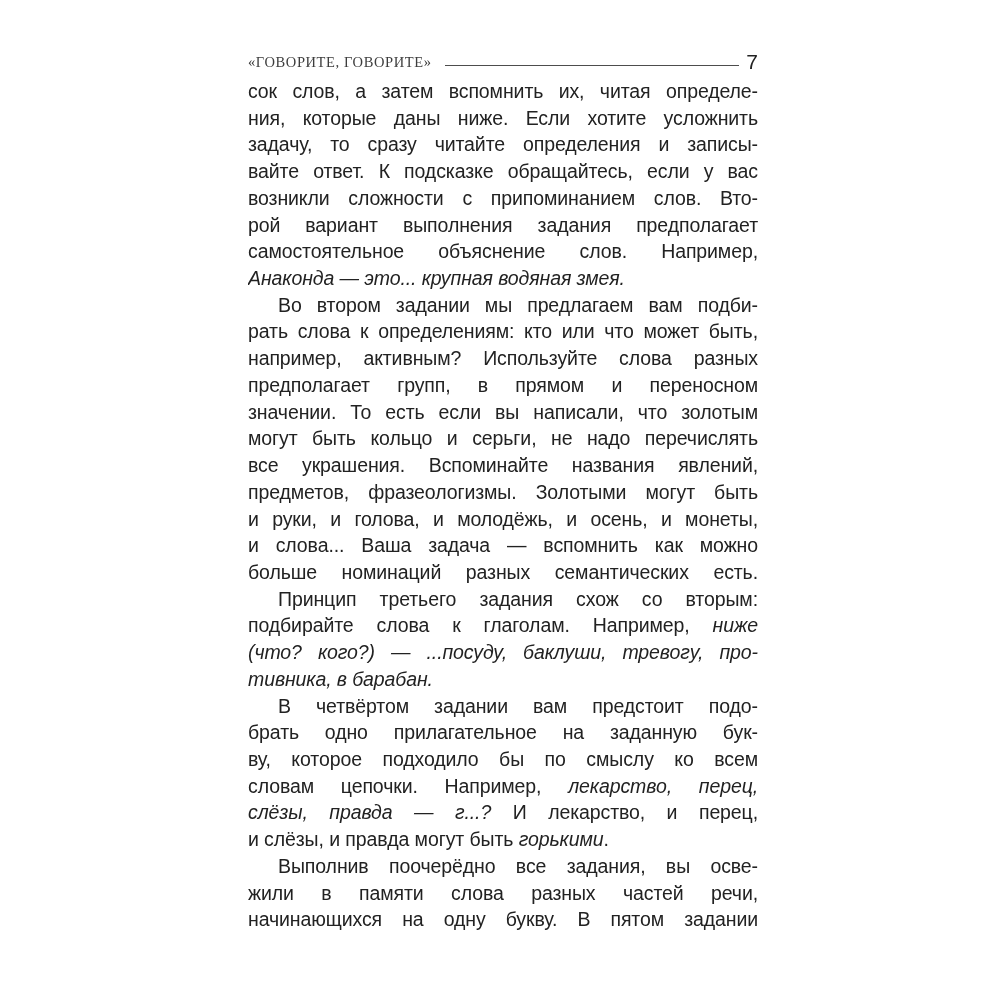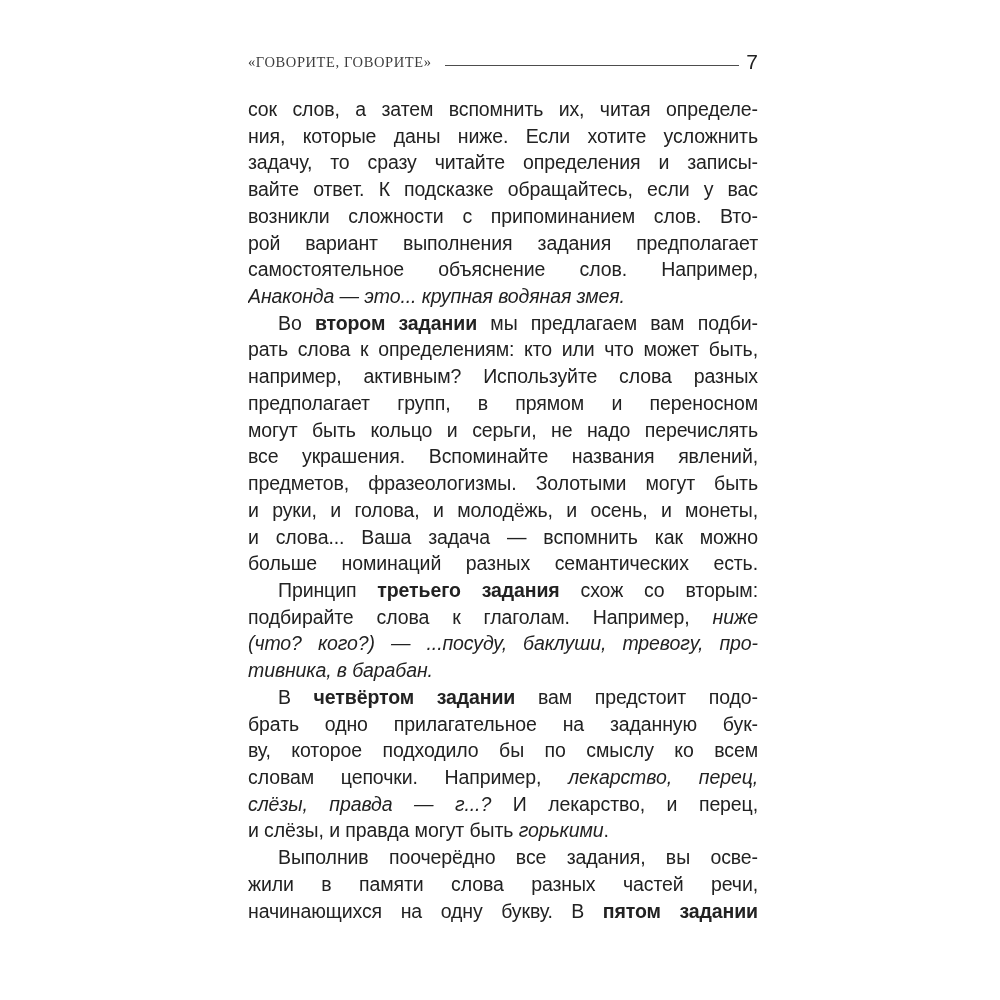--- a/index.html
+++ b/index.html
@@ -39,37 +39,37 @@
     margin: 0 7px 6px 13px;
     min-width: 40px;
   }
   .page-number {
     font-family: "Liberation Sans", sans-serif;
     font-size: 21px;
     line-height: 1;
     color: var(--text, #2a2a2a);
   }
   .body-text {
-    margin-top: 24px;
+    margin-top: 6px;
     color: var(--text, #222222);
     font-size: 19.5px;
     letter-spacing: -0.1px;
   }
   .para { margin: 0; }
   .line {
     height: 26.72px;
     line-height: 26.72px;
     text-align: justify;
     text-align-last: justify;
     white-space: normal;
     overflow: hidden;
   }
   .line.left { text-align-last: left; }
   .line.ind { text-indent: 30px; }
-  .b { font-weight: 700; }
+  .b { font-weight: 400; }
   .i { font-style: italic; }
 </style>
 </head>
 <body>
 
 <div class="canvas" style="--bg: #ffffff; --text: #222222; --header-text: #3d3d3d; --rule: #4d4d4d;">
   <div class="page">
     <div class="header">
       <span class="running-title">«ГОВОРИТЕ, ГОВОРИТЕ»</span>
       <span class="rule"></span>
@@ -84,20 +84,21 @@
           <div class="line"><span>возникли сложности с припоминанием слов. Вто-</span></div>
           <div class="line"><span>рой вариант выполнения задания предполагает</span></div>
           <div class="line"><span>самостоятельное объяснение слов. Например,</span></div>
           <div class="line left"><span class="i">Анаконда — это... крупная водяная змея.</span></div>
         </div>
         <div class="para">
           <div class="line ind"><span>Во </span><span class="b">втором задании</span><span> мы предлагаем вам подби-</span></div>
           <div class="line"><span>рать слова к определениям: кто или что может быть,</span></div>
           <div class="line"><span>например, активным? Используйте слова разных</span></div>
           <div class="line"><span>предполагает групп, в прямом и переносном</span></div>
+          <div class="line"><span>значении. То есть если вы написали, что золотым</span></div>
           <div class="line"><span>могут быть кольцо и серьги, не надо перечислять</span></div>
           <div class="line"><span>все украшения. Вспоминайте названия явлений,</span></div>
           <div class="line"><span>предметов, фразеологизмы. Золотыми могут быть</span></div>
           <div class="line"><span>и руки, и голова, и молодёжь, и осень, и монеты,</span></div>
           <div class="line"><span>и слова... Ваша задача — вспомнить как можно</span></div>
           <div class="line"><span>больше номинаций разных семантических есть.</span></div>
         </div>
         <div class="para">
           <div class="line ind"><span>Принцип </span><span class="b">третьего задания</span><span> схож со вторым:</span></div>
           <div class="line"><span>подбирайте слова к глаголам. Например, </span><span class="i">ниже</span></div>

